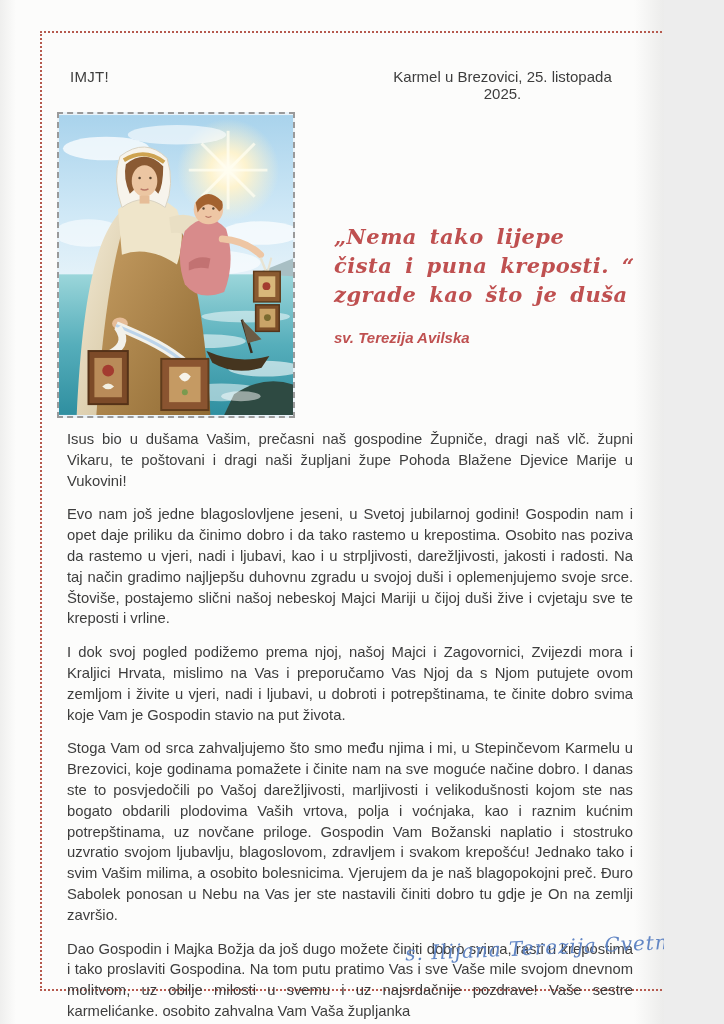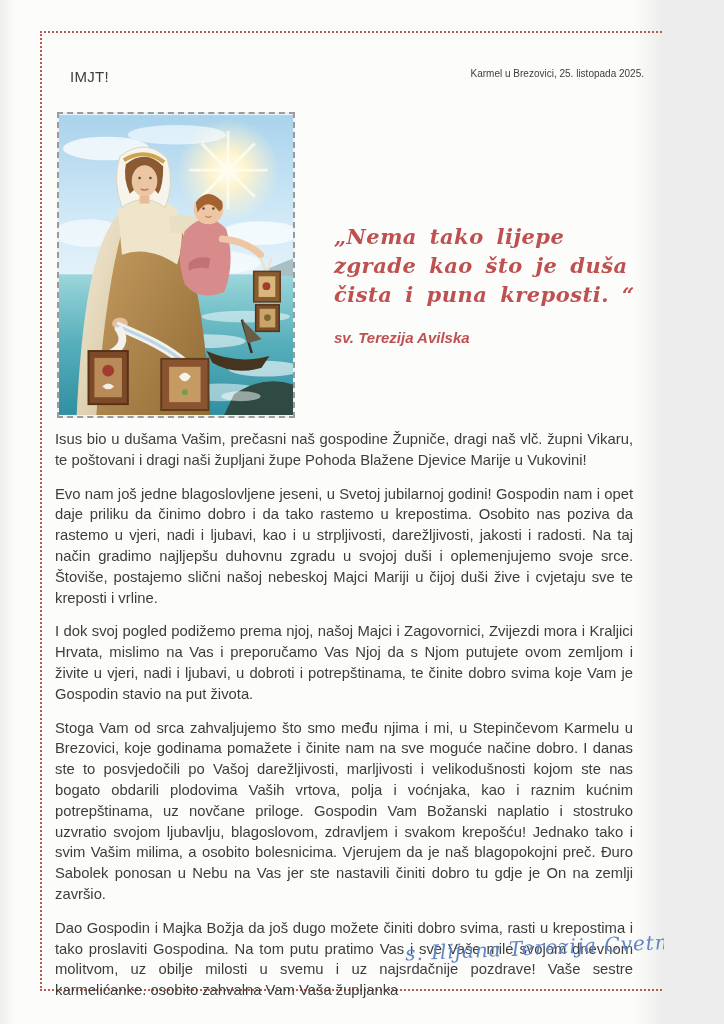--- a/index.html
+++ b/index.html
@@ -11,42 +11,42 @@
   .streak-right{position:absolute;right:0;top:0;width:30px;height:100%;
     background:linear-gradient(to left,rgba(120,120,120,.12),rgba(120,120,120,0));pointer-events:none;}
   .frame{
     position:absolute;left:40px;top:31px;width:634px;height:956px;
     border:2px dotted #b65a4e;border-radius:1px;
   }
   .monogram{
     position:absolute;left:70px;top:68px;font-size:15px;color:#3d3d3d;letter-spacing:.3px;
   }
   .dateline{
-    position:absolute;left:385px;top:68px;width:235px;font-size:10px;color:#3d3d3d;text-align:right;margin-left:24px;
+    position:absolute;left:385px;top:68px;width:235px;font-size:15px;color:#3d3d3d;text-align:center;
   }
   .holy-card{
     position:absolute;left:57px;top:112px;width:238px;height:306px;
     border:2px dashed #9a9a9a;box-sizing:border-box;background:#eaf3f9;
   }
   .holy-card svg{display:block;width:100%;height:100%;}
   .quote-block{
     position:absolute;left:334px;top:222px;width:302px;text-align:left;color:#bf5050;
   }
   .quote-line{
     display:block;font-family:"DejaVu Serif",serif;font-style:italic;font-weight:bold;
     font-size:21px;line-height:29px;letter-spacing:.5px;word-spacing:5px;white-space:nowrap;
   }
   .quote-author{
     display:block;margin-top:20px;font-size:15px;font-weight:bold;font-style:italic;color:#bf5050;
   }
   .body-text{
     position:absolute;left:55px;top:429px;width:578px;
   }
   .body-text p{
-    margin:0 0 13px 0;font-size:14.8px;line-height:20.8px;text-align:justify;color:#3d3d3d;
+    margin:0 0 13px 12px;font-size:14.8px;line-height:20.8px;text-align:justify;color:#3d3d3d;
   }
   .signature{
     position:absolute;left:405px;top:936px;width:250px;
     font-family:"DejaVu Serif",serif;font-style:italic;font-size:20px;color:#6286c4;
     transform:rotate(-2.5deg);white-space:nowrap;letter-spacing:1px;
   }
 </style>
 </head>
 <body>
 
@@ -182,22 +182,22 @@
         <rect x="104" y="248" width="48" height="52" fill="#8a5430" stroke="#5f3c1c" stroke-width="2"></rect>
         <rect x="112" y="256" width="32" height="36" fill="#c59a63"></rect>
         <path d="M122,266 q6,-8 12,0 q-6,10 -12,0 Z" fill="#f6f3ea"></path>
         <circle cx="128" cy="282" r="3" fill="#7a9a4f"></circle>
       </g>
     </svg>
   </div>
 
   <div class="quote-block">
     <span class="quote-line">„Nema tako lijepe</span>
+    <span class="quote-line">čista i puna kreposti. “</span>
     <span class="quote-line">zgrade kao što je duša</span>
-    <span class="quote-line">čista i puna kreposti. “</span>
     <span class="quote-author">sv. Terezija Avilska</span>
   </div>
 
   <div class="body-text">
     <p>Isus bio u dušama Vašim, prečasni naš gospodine Župniče, dragi naš vlč. župni Vikaru, te poštovani i dragi naši župljani župe Pohoda Blažene Djevice Marije u Vukovini!</p>
     <p>Evo nam još jedne blagoslovljene jeseni, u Svetoj jubilarnoj godini! Gospodin nam i opet daje priliku da činimo dobro i da tako rastemo u krepostima. Osobito nas poziva da rastemo u vjeri, nadi i ljubavi, kao i u strpljivosti, darežljivosti, jakosti i radosti. Na taj način gradimo najljepšu duhovnu zgradu u svojoj duši i oplemenjujemo svoje srce. Štoviše, postajemo slični našoj nebeskoj Majci Mariji u čijoj duši žive i cvjetaju sve te kreposti i vrline.</p>
     <p>I dok svoj pogled podižemo prema njoj, našoj Majci i Zagovornici, Zvijezdi mora i Kraljici Hrvata, mislimo na Vas i preporučamo Vas Njoj da s Njom putujete ovom zemljom i živite u vjeri, nadi i ljubavi, u dobroti i potrepštinama, te činite dobro svima koje Vam je Gospodin stavio na put života.</p>
     <p>Stoga Vam od srca zahvaljujemo što smo među njima i mi, u Stepinčevom Karmelu u Brezovici, koje godinama pomažete i činite nam na sve moguće načine dobro. I danas ste to posvjedočili po Vašoj darežljivosti, marljivosti i velikodušnosti kojom ste nas bogato obdarili plodovima Vaših vrtova, polja i voćnjaka, kao i raznim kućnim potrepštinama, uz novčane priloge. Gospodin Vam Božanski naplatio i stostruko uzvratio svojom ljubavlju, blagoslovom, zdravljem i svakom krepošću! Jednako tako i svim Vašim milima, a osobito bolesnicima. Vjerujem da je naš blagopokojni preč. Đuro Sabolek ponosan u Nebu na Vas jer ste nastavili činiti dobro tu gdje je On na zemlji završio.</p>
     <p>Dao Gospodin i Majka Božja da još dugo možete činiti dobro svima, rasti u krepostima i tako proslaviti Gospodina. Na tom putu pratimo Vas i sve Vaše mile svojom dnevnom molitvom, uz obilje milosti u svemu i uz najsrdačnije pozdrave! Vaše sestre karmelićanke. osobito zahvalna Vam Vaša župljanka</p>
   </div>

